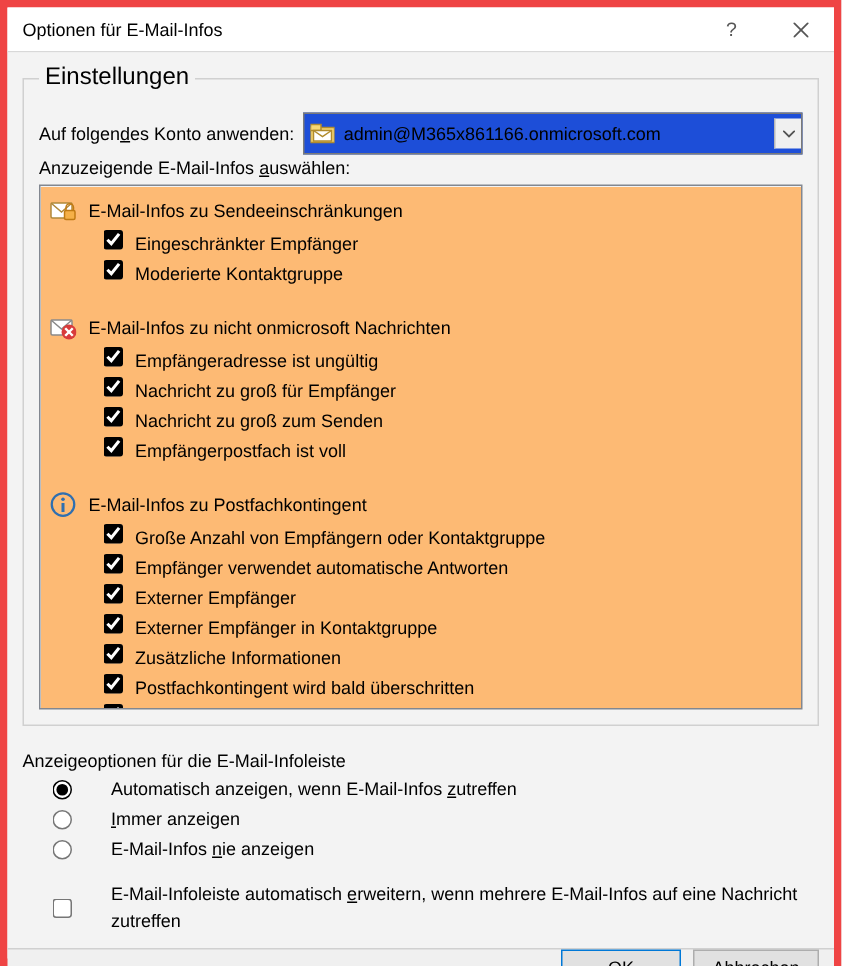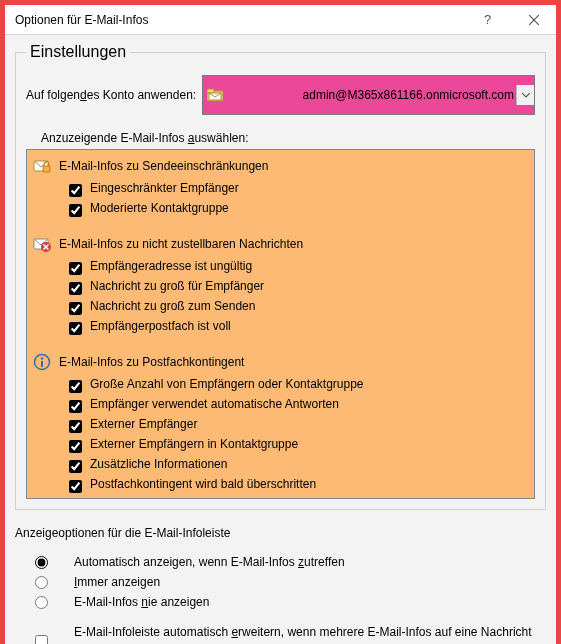--- a/index.html
+++ b/index.html
@@ -58,32 +58,31 @@
     background: #f3f3f3;
   }
   fieldset.group > legend {
     padding: 0 4px;
     font-size: 16px;
   }
   .row-account {
     display: flex;
     align-items: center;
     gap: 6px;
-    margin: 6px 0 16px 0;
+    margin: 6px 0 2px 0;
   }
   .row-account .label { white-space: nowrap; }
   .account-select {
     flex: 1;
-    height: 40px;
+    height: 28px;
     border: 1px solid #7a7a7a;
-    background: #ec4899;
+    background: #1d4ed8;
     display: flex;
     align-items: center;
     position: relative;
-    text-align: right;
   }
   .account-select .folder-icon {
     width: 20px;
     height: 20px;
     display: flex;
     align-items: center;
     justify-content: center;
     margin: 0 2px;
   }
   .account-select .value {
@@ -91,56 +90,56 @@
     padding: 0 2px;
   }
   .account-select .dd {
     width: 18px;
     height: 20px;
     border-left: 1px solid #b8b8b8;
     display: flex; align-items:center; justify-content:center;
     background:#f0f0f0;
   }
   .subhead {
-    margin: 2px 0 4px 15px;
+    margin: 2px 0 4px 0;
   }
   .listbox {
     height: 350px;
     border: 1px solid #828790;
     background: #fdba74;
     overflow-y: scroll;
     padding: 4px 2px;
   }
   .cat {
     display: flex;
     align-items: center;
     gap: 8px;
     padding: 3px 4px;
   }
   .cat .cat-icon {
     width: 18px; height: 18px;
     display:flex; align-items:center; justify-content:center;
   }
   .opt {
     display: flex;
-    align-items: flex-end;
+    align-items: flex-start;
     gap: 8px;
     padding: 1px 4px 1px 40px;
     line-height: 18px;
   }
   input[type=checkbox], input[type=radio] {
     margin: 0;
     width: 13px; height: 13px;
     accent-color: #000;
   }
   .display-opts {
     margin-top: 2px;
   }
   .display-opts .heading {
-    margin: 2px 0 12px 0;
+    margin: 2px 0 2px 0;
   }
   .radio-row, .check-row {
     display: flex;
     align-items: center;
     gap: 26px;
     padding: 1px 0 1px 20px;
     line-height: 18px;
   }
   .check-row.last {
     padding-left: 20px;
@@ -246,21 +245,21 @@
           <div class="cat">
             <span class="cat-icon">
               <svg width="18" height="18" viewBox="0 0 18 18">
                 <rect x="1" y="4" width="14" height="10" rx="1" fill="#fff" stroke="#8a8a8a"></rect>
                 <polyline points="1,4 8,10 15,4" fill="none" stroke="#8a8a8a"></polyline>
                 <circle cx="13" cy="12" r="5" fill="#d83b3b"></circle>
                 <line x1="10.5" y1="9.5" x2="15.5" y2="14.5" stroke="#fff" stroke-width="1.6"></line>
                 <line x1="15.5" y1="9.5" x2="10.5" y2="14.5" stroke="#fff" stroke-width="1.6"></line>
               </svg>
             </span>
-            <span>E-Mail-Infos zu nicht zustellbaren Nachrichten</span>
+            <span>E-Mail-Infos zu nicht onmicrosoft Nachrichten</span>
           </div>
           <div class="opt">
             <input type="checkbox" checked="" id="cb-1-0" style="">
             <label for="cb-1-0">Empfängeradresse ist ungültig</label>
           </div>
           <div class="opt">
             <input type="checkbox" checked="" id="cb-1-1" style="">
             <label for="cb-1-1">Nachricht zu groß für Empfänger</label>
           </div>
           <div class="opt">
@@ -289,21 +288,21 @@
           <div class="opt">
             <input type="checkbox" checked="" id="cb-2-1" style="">
             <label for="cb-2-1">Empfänger verwendet automatische Antworten</label>
           </div>
           <div class="opt">
             <input type="checkbox" checked="" id="cb-2-2" style="">
             <label for="cb-2-2">Externer Empfänger</label>
           </div>
           <div class="opt">
             <input type="checkbox" checked="" id="cb-2-3" style="">
-            <label for="cb-2-3">Externer Empfängern in Kontaktgruppe</label>
+            <label for="cb-2-3">Externer Empfänger in Kontaktgruppe</label>
           </div>
           <div class="opt">
             <input type="checkbox" checked="" id="cb-2-4" style="">
             <label for="cb-2-4">Zusätzliche Informationen</label>
           </div>
           <div class="opt">
             <input type="checkbox" checked="" id="cb-2-5" style="">
             <label for="cb-2-5">Postfachkontingent wird bald überschritten</label>
           </div>
           <div class="opt">

